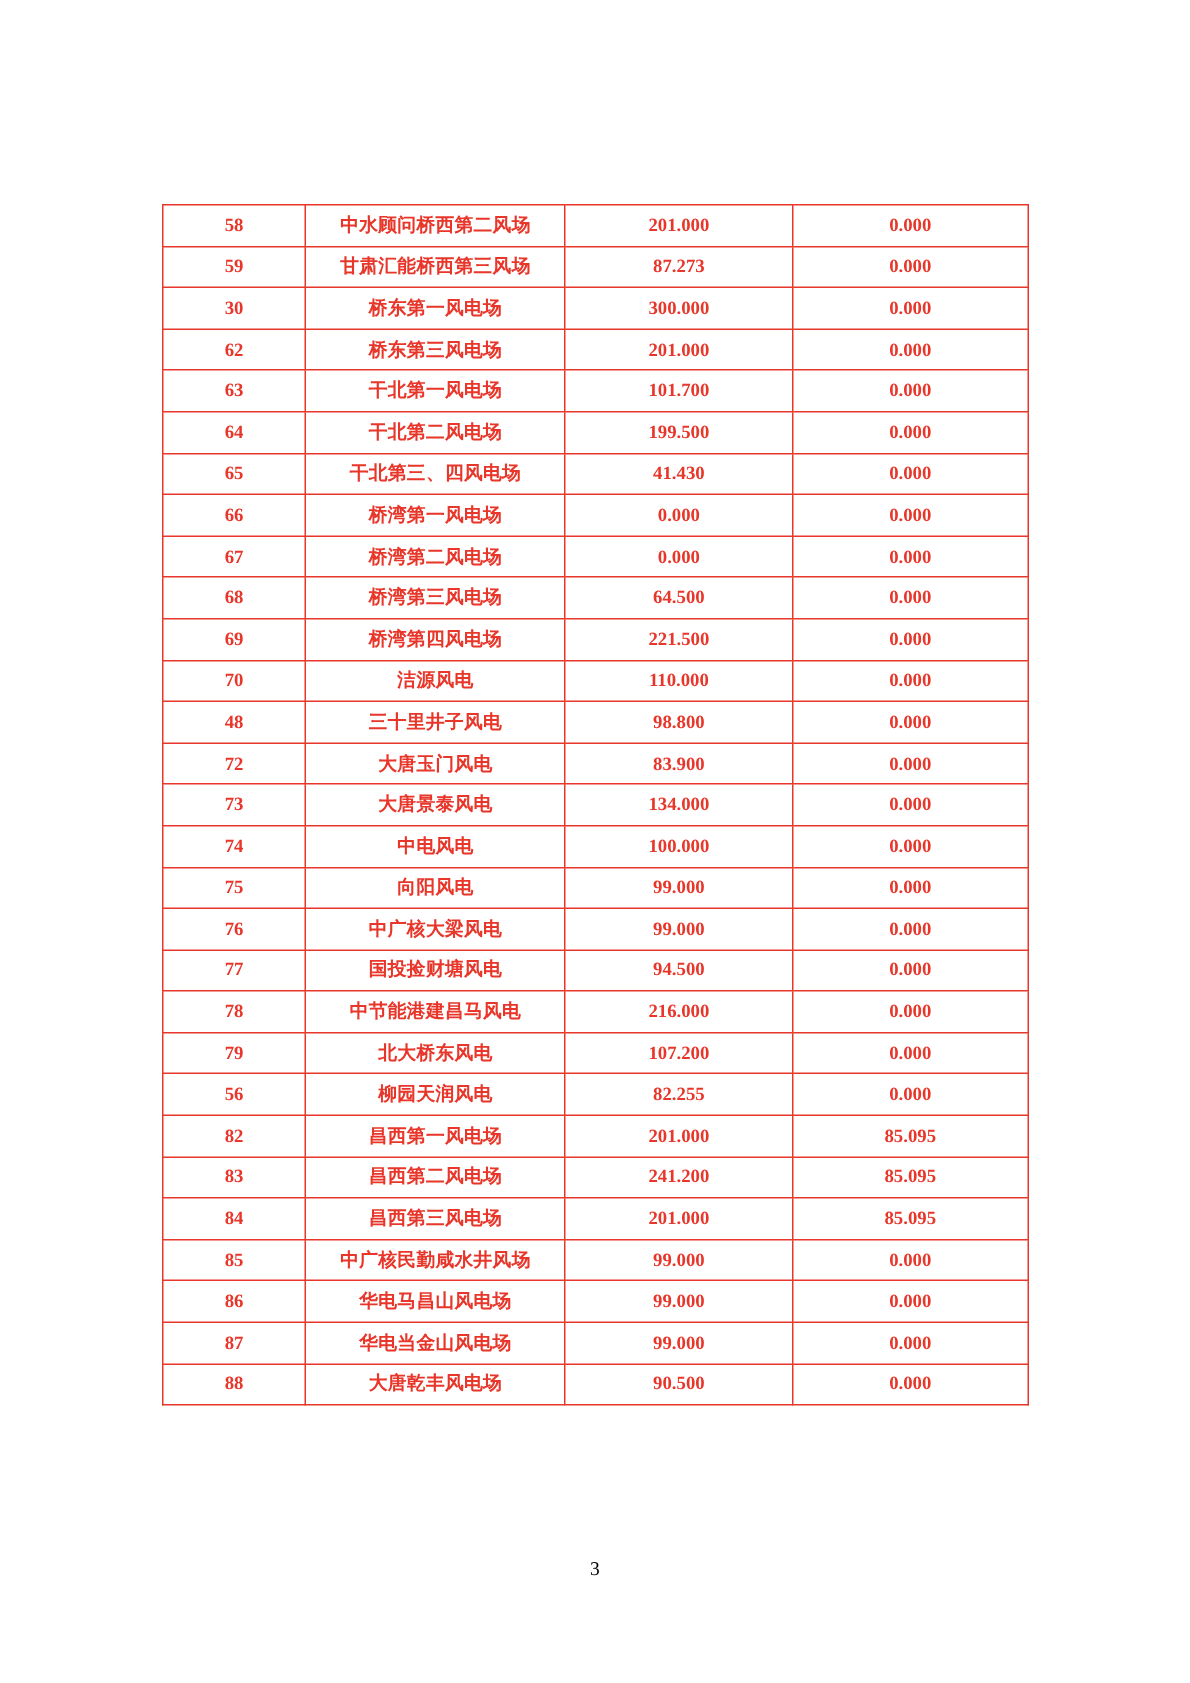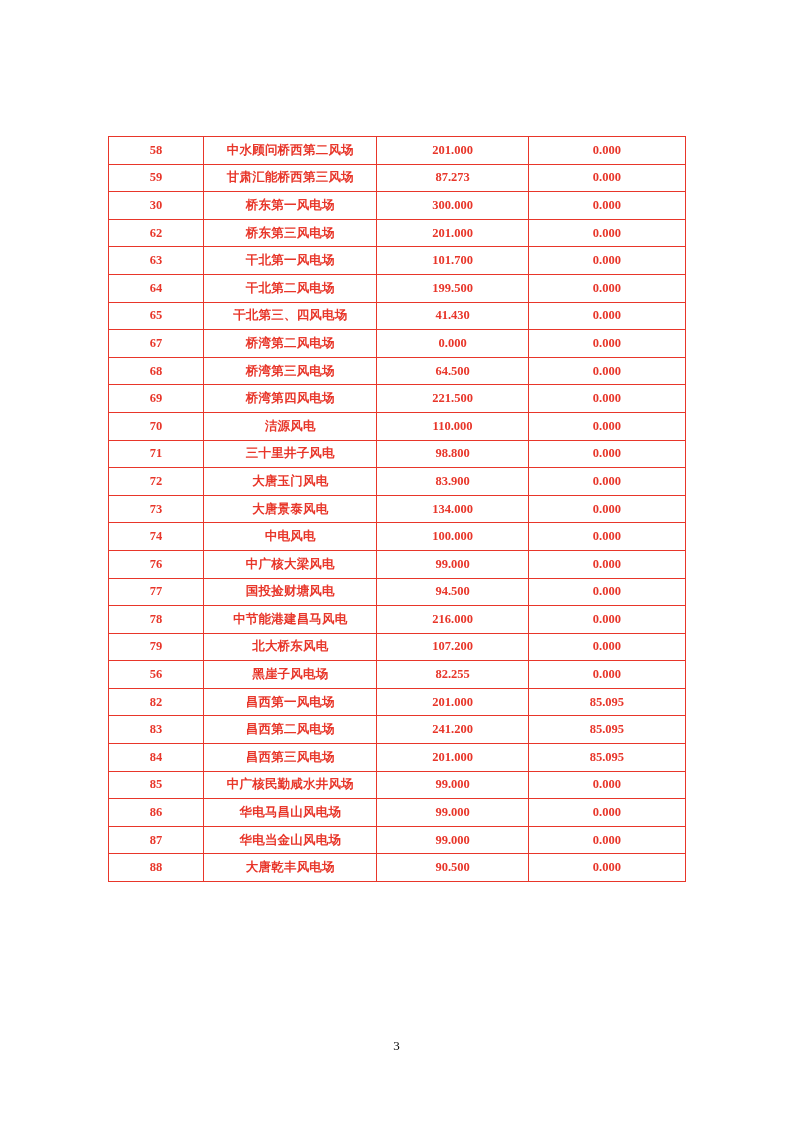--- a/index.html
+++ b/index.html
@@ -104,20 +104,26 @@
             <td class="c-v1">199.500</td>
             <td class="c-v2">0.000</td>
           </tr>
           <tr>
             <td class="c-idx">65</td>
             <td class="c-name">干北第三、四风电场</td>
             <td class="c-v1">41.430</td>
             <td class="c-v2">0.000</td>
           </tr>
           <tr>
+            <td class="c-idx">66</td>
+            <td class="c-name">桥湾第一风电场</td>
+            <td class="c-v1">0.000</td>
+            <td class="c-v2">0.000</td>
+          </tr>
+          <tr>
             <td class="c-idx">67</td>
             <td class="c-name">桥湾第二风电场</td>
             <td class="c-v1">0.000</td>
             <td class="c-v2">0.000</td>
           </tr>
           <tr>
             <td class="c-idx">68</td>
             <td class="c-name">桥湾第三风电场</td>
             <td class="c-v1">64.500</td>
             <td class="c-v2">0.000</td>
@@ -128,21 +134,21 @@
             <td class="c-v1">221.500</td>
             <td class="c-v2">0.000</td>
           </tr>
           <tr>
             <td class="c-idx">70</td>
             <td class="c-name">洁源风电</td>
             <td class="c-v1">110.000</td>
             <td class="c-v2">0.000</td>
           </tr>
           <tr>
-            <td class="c-idx">71</td>
+            <td class="c-idx">48</td>
             <td class="c-name">三十里井子风电</td>
             <td class="c-v1">98.800</td>
             <td class="c-v2">0.000</td>
           </tr>
           <tr>
             <td class="c-idx">72</td>
             <td class="c-name">大唐玉门风电</td>
             <td class="c-v1">83.900</td>
             <td class="c-v2">0.000</td>
           </tr>
@@ -152,20 +158,26 @@
             <td class="c-v1">134.000</td>
             <td class="c-v2">0.000</td>
           </tr>
           <tr>
             <td class="c-idx">74</td>
             <td class="c-name">中电风电</td>
             <td class="c-v1">100.000</td>
             <td class="c-v2">0.000</td>
           </tr>
           <tr>
+            <td class="c-idx">75</td>
+            <td class="c-name">向阳风电</td>
+            <td class="c-v1">99.000</td>
+            <td class="c-v2">0.000</td>
+          </tr>
+          <tr>
             <td class="c-idx">76</td>
             <td class="c-name">中广核大梁风电</td>
             <td class="c-v1">99.000</td>
             <td class="c-v2">0.000</td>
           </tr>
           <tr>
             <td class="c-idx">77</td>
             <td class="c-name">国投捡财塘风电</td>
             <td class="c-v1">94.500</td>
             <td class="c-v2">0.000</td>
@@ -177,21 +189,21 @@
             <td class="c-v2">0.000</td>
           </tr>
           <tr>
             <td class="c-idx">79</td>
             <td class="c-name">北大桥东风电</td>
             <td class="c-v1">107.200</td>
             <td class="c-v2">0.000</td>
           </tr>
           <tr>
             <td class="c-idx">56</td>
-            <td class="c-name">黑崖子风电场</td>
+            <td class="c-name">柳园天润风电</td>
             <td class="c-v1">82.255</td>
             <td class="c-v2">0.000</td>
           </tr>
           <tr>
             <td class="c-idx">82</td>
             <td class="c-name">昌西第一风电场</td>
             <td class="c-v1">201.000</td>
             <td class="c-v2">85.095</td>
           </tr>
           <tr>

